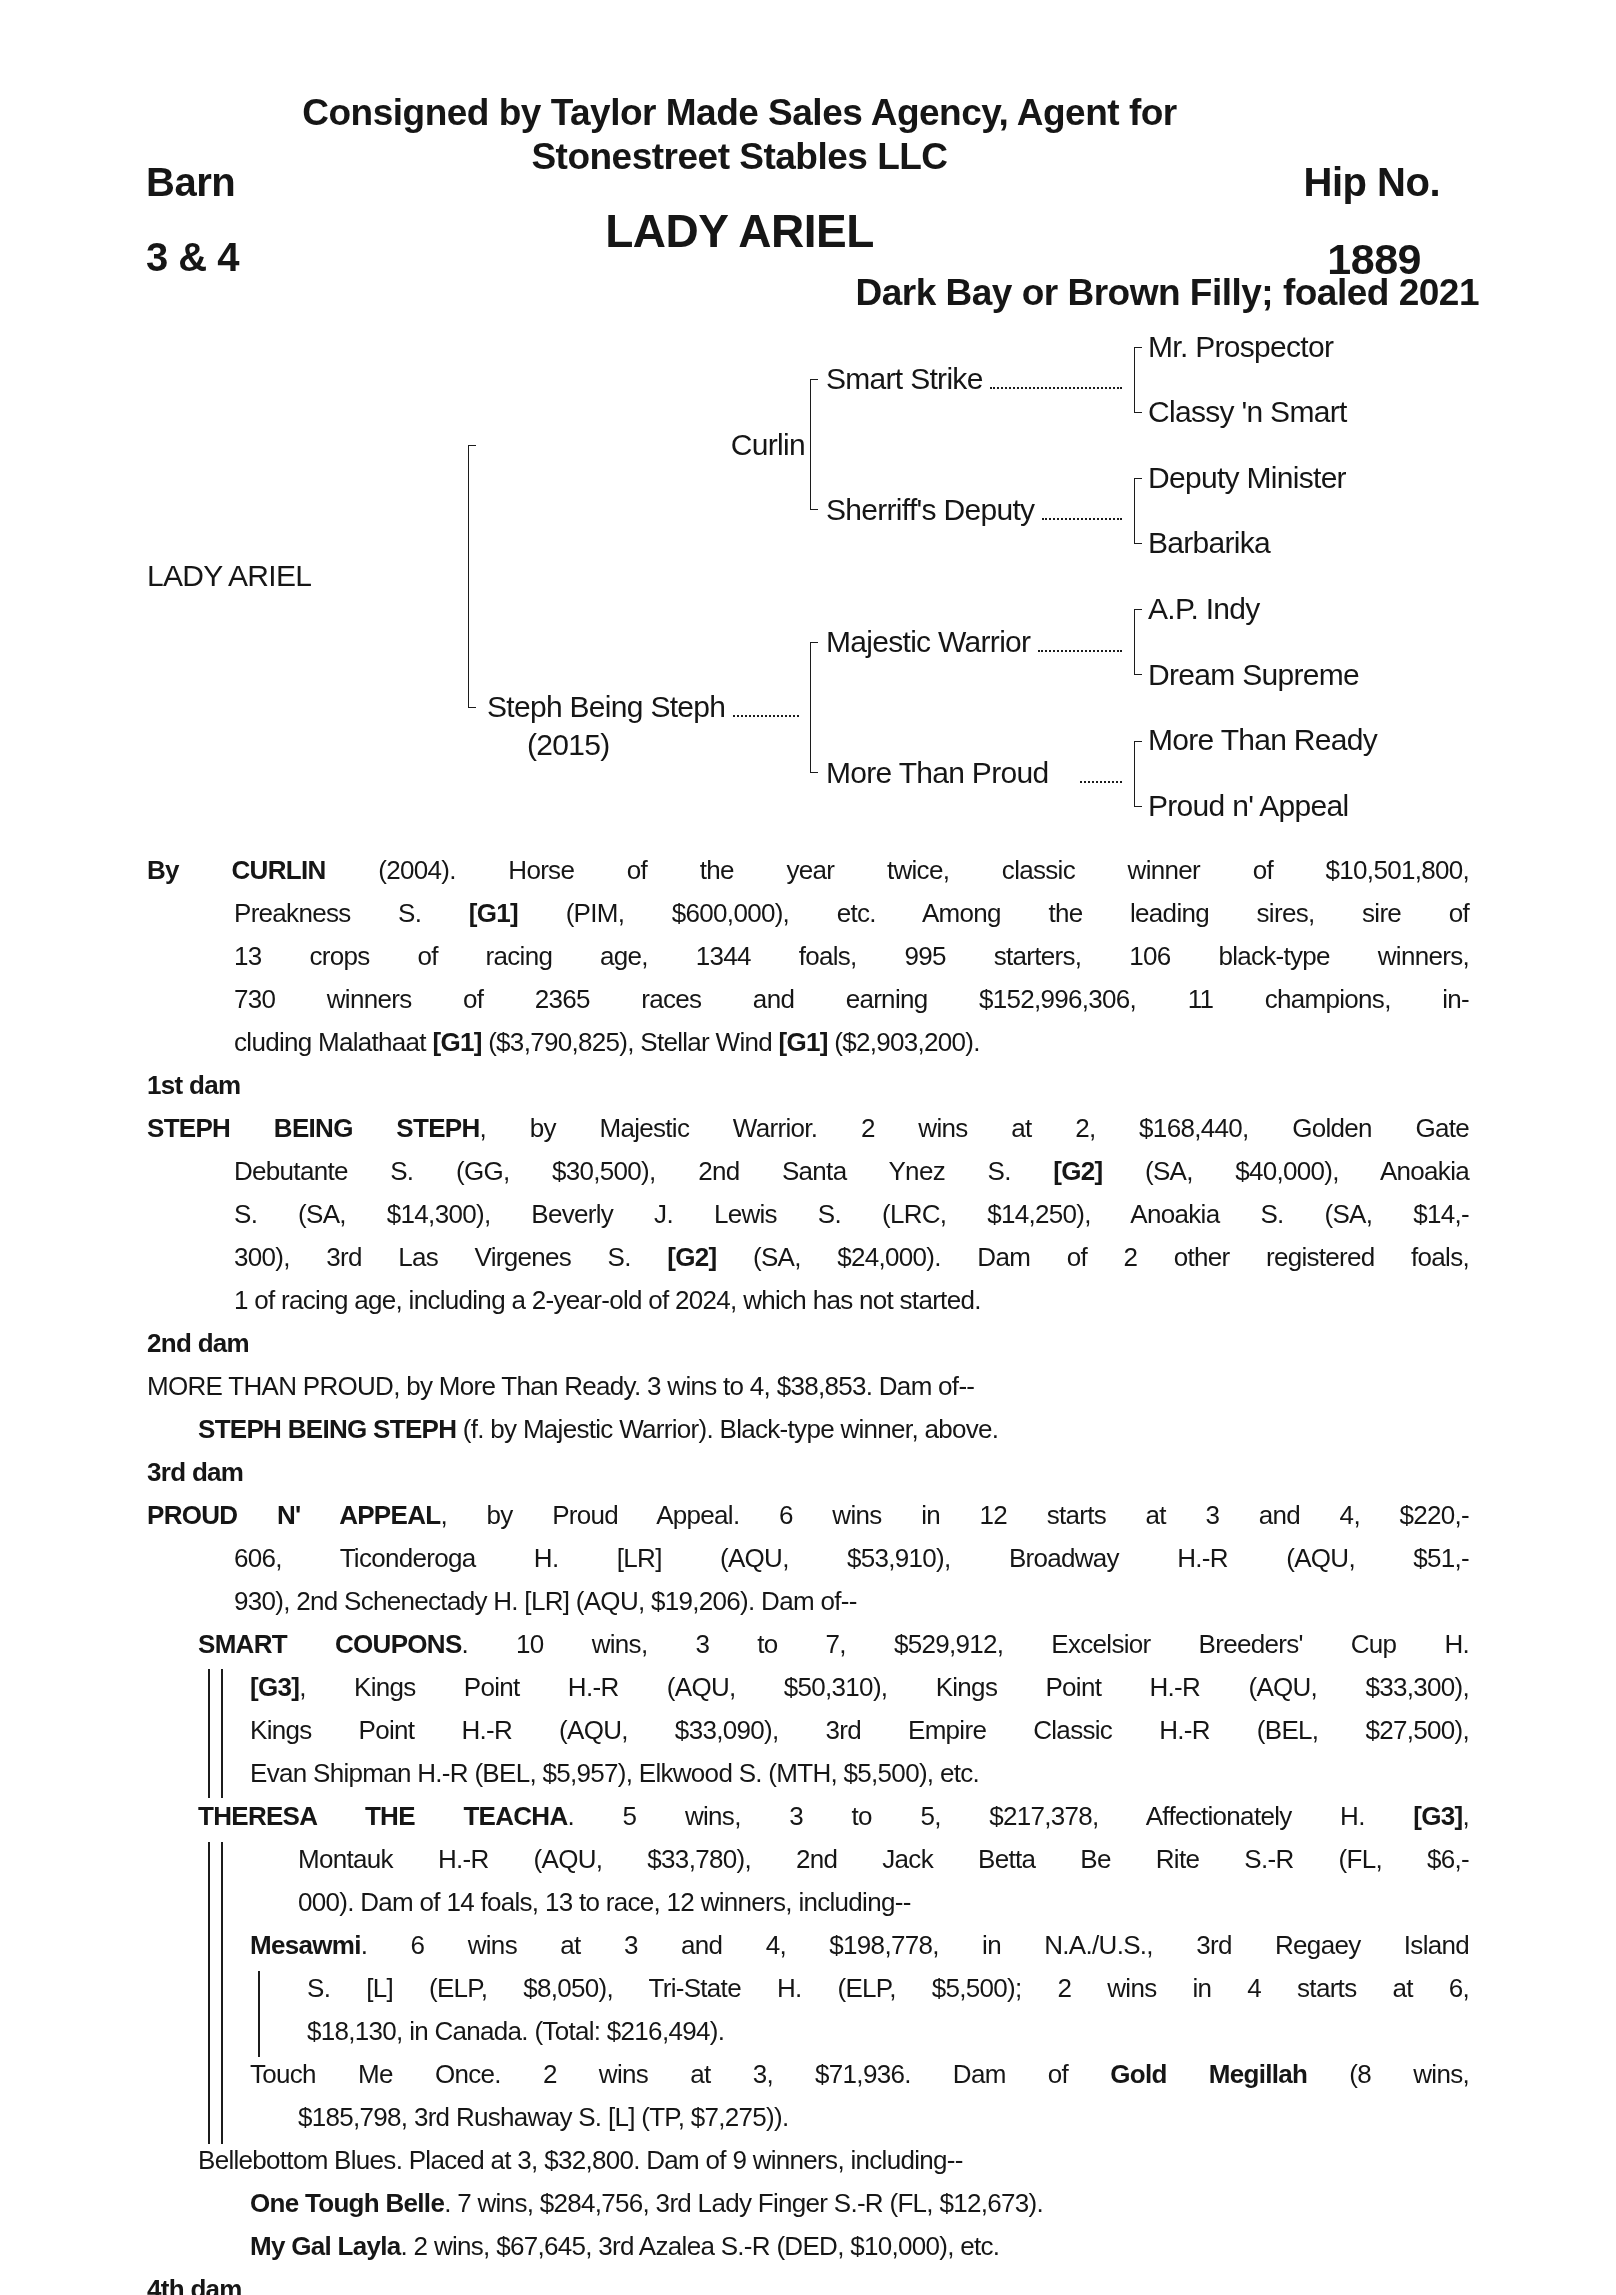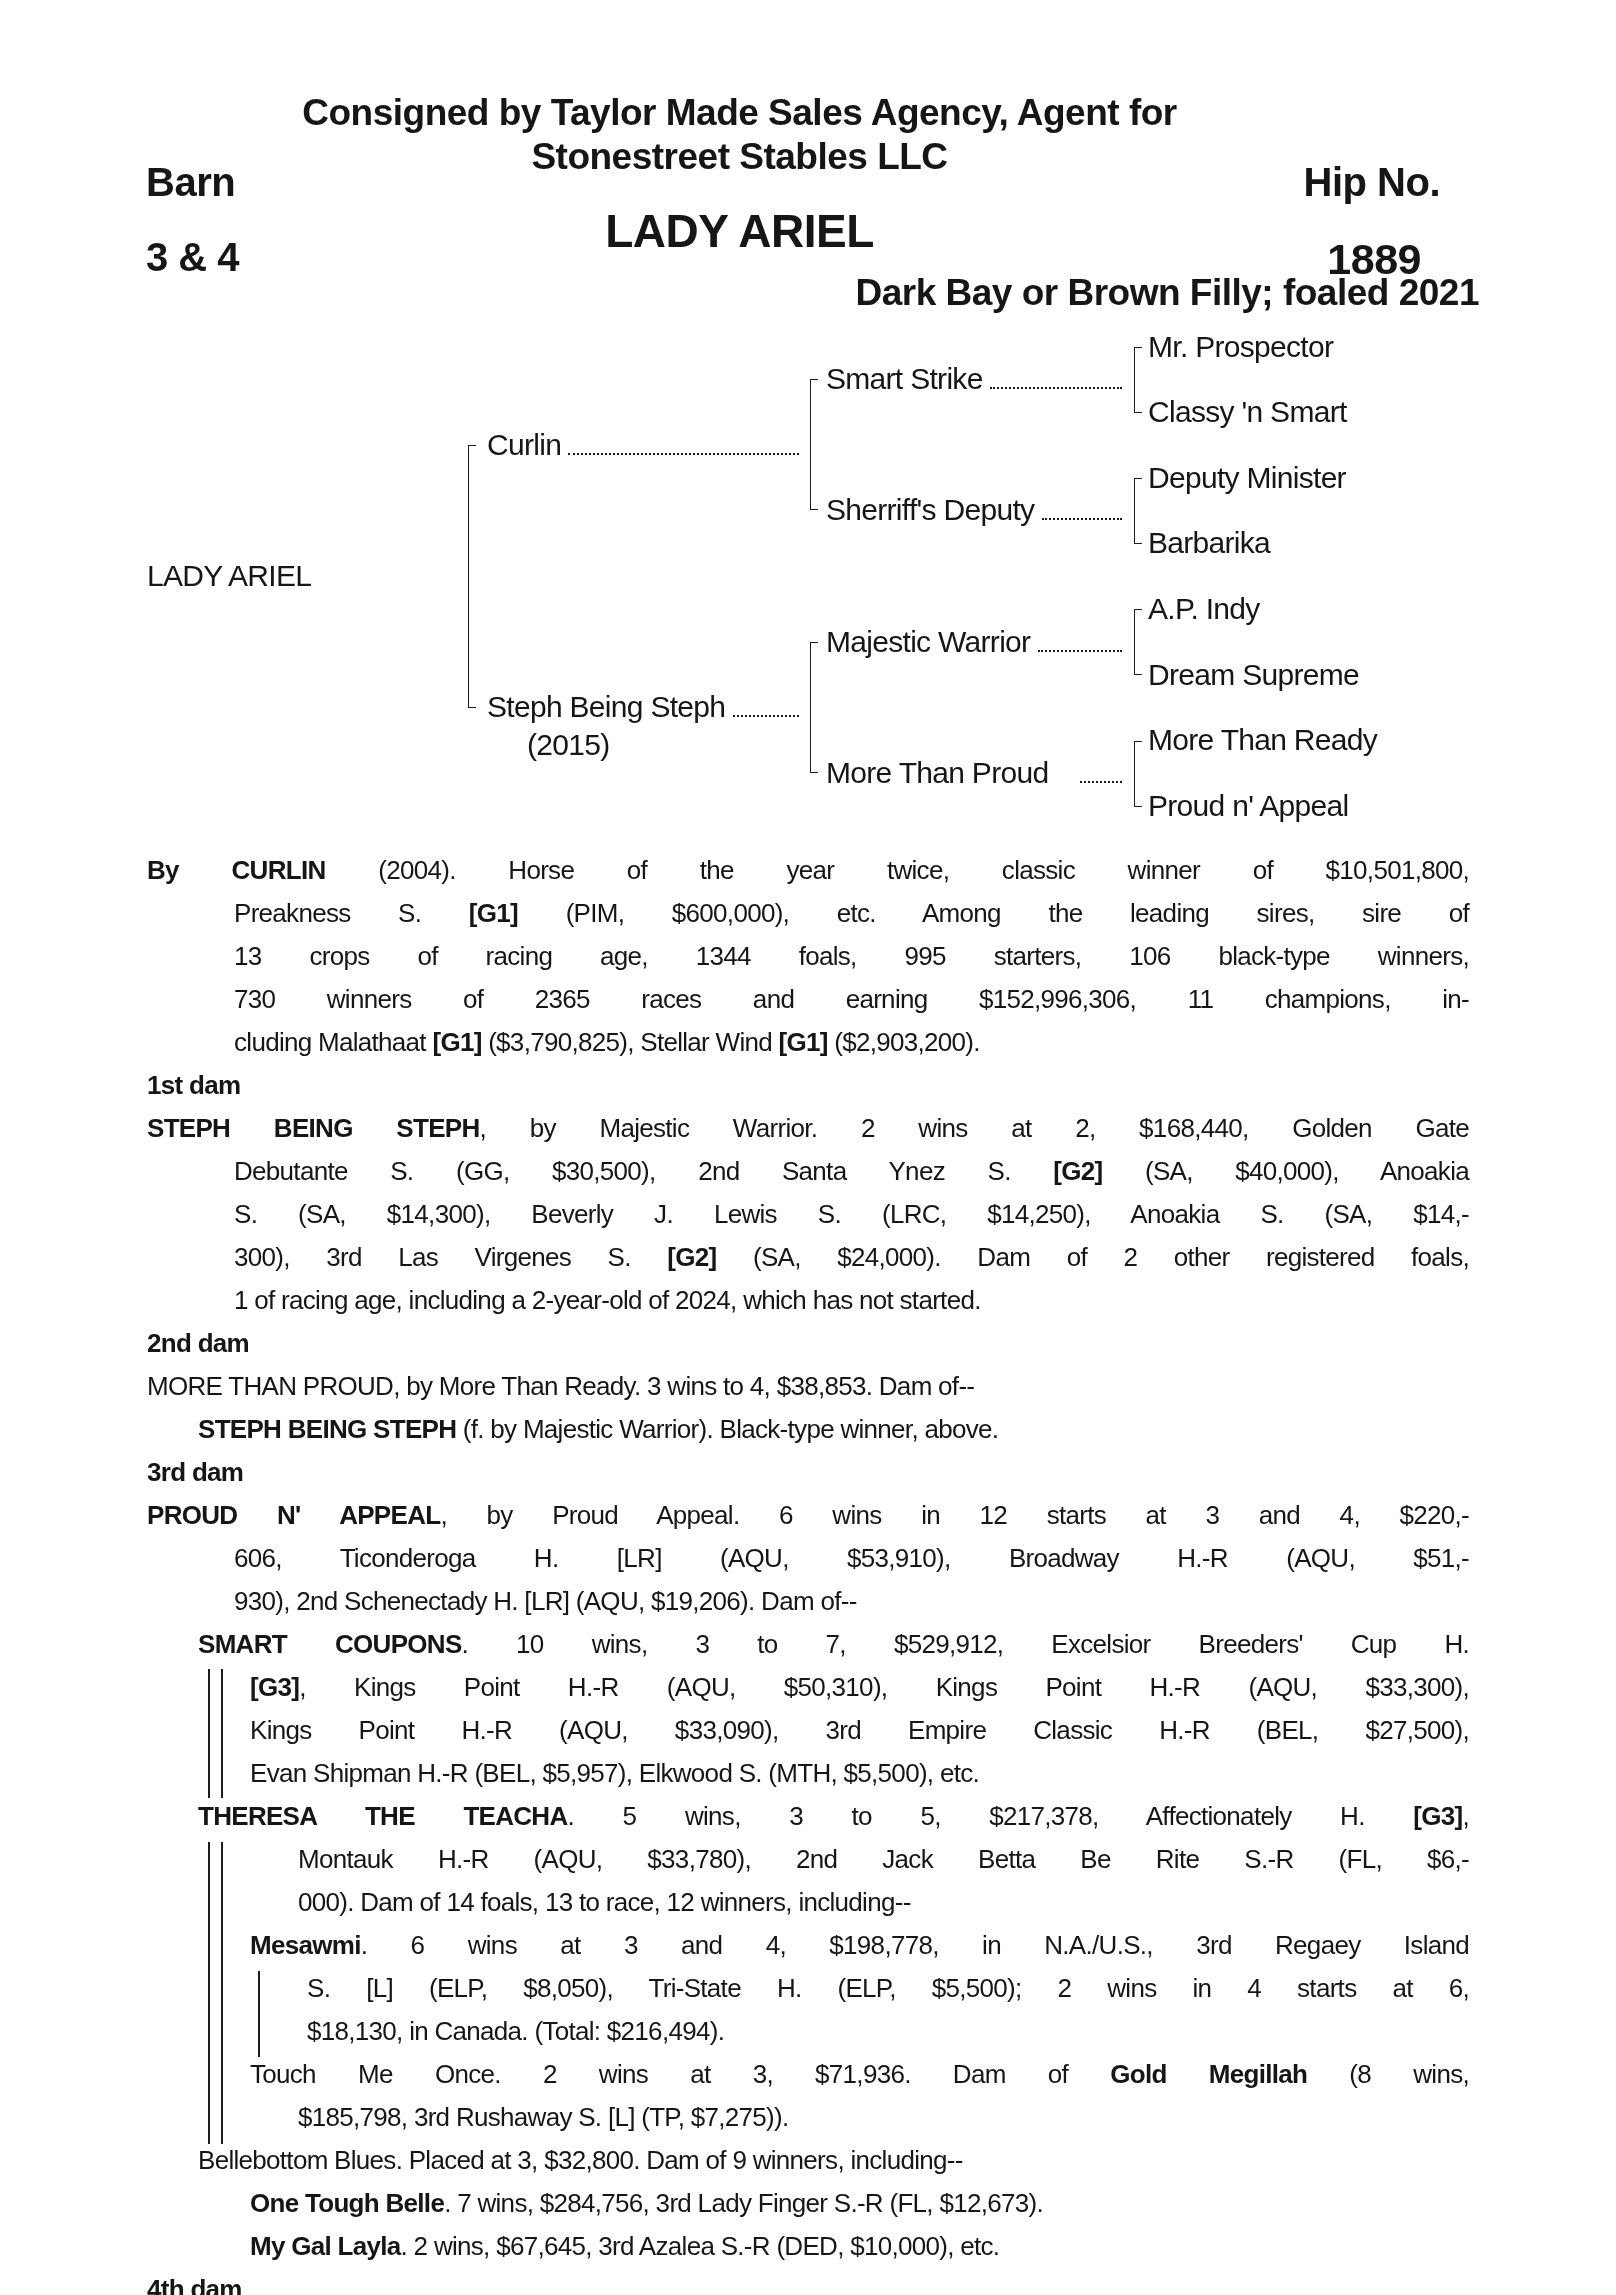--- a/index.html
+++ b/index.html
@@ -50,21 +50,21 @@
     <div class="brk" style="left: 468px; top: 445px; height: 263px;"></div>
     <div class="brk" style="left: 810px; top: 379px; height: 131px;"></div>
     <div class="brk" style="left: 810px; top: 642px; height: 131px;"></div>
     <div class="brk" style="left: 1134px; top: 347px; height: 66px;"></div>
     <div class="brk" style="left: 1134px; top: 478px; height: 66px;"></div>
     <div class="brk" style="left: 1134px; top: 609px; height: 66px;"></div>
     <div class="brk" style="left: 1134px; top: 741px; height: 66px;"></div>
     <div class="trow" style="left: 147px; top: 555px;">
       <span class="tname">LADY ARIEL</span>
     </div>
-    <div class="trow" style="left: 487px; top: 424px; width: 318px;">
+    <div class="trow" style="left: 487px; top: 424px; width: 318px; flex-direction: column;">
       <span class="tname">Curlin</span>
       <div class="leader"></div>
     </div>
     <div class="trow" style="left: 487px; top: 686px; width: 318px;">
       <span class="tname">Steph Being Steph</span>
       <div class="leader"></div>
     </div>
     <div class="trow" style="left: 527px; top: 724px;">
       <span class="tname">(2015)</span>
     </div>

